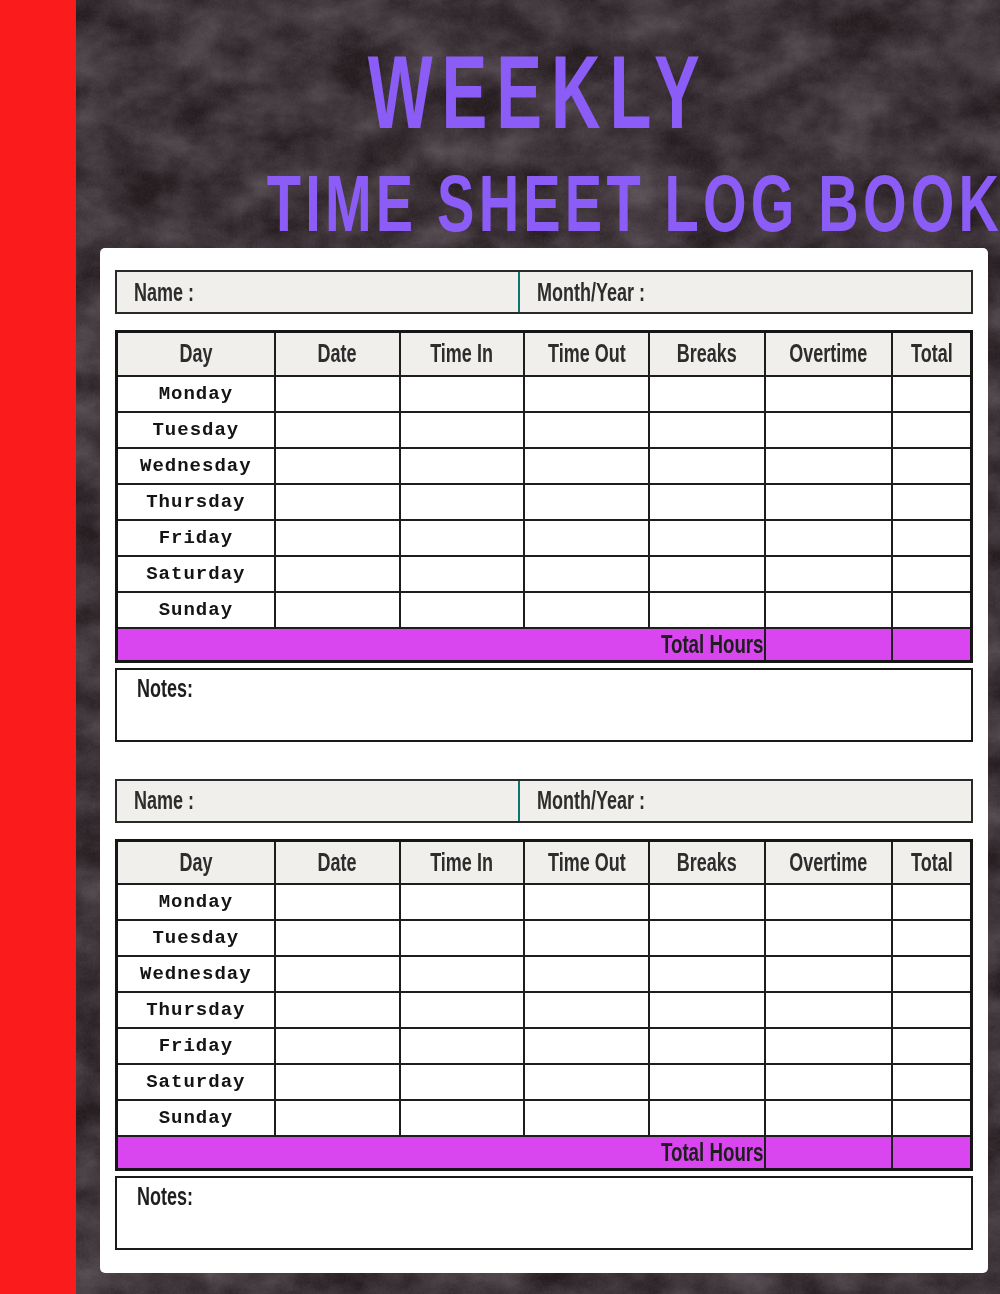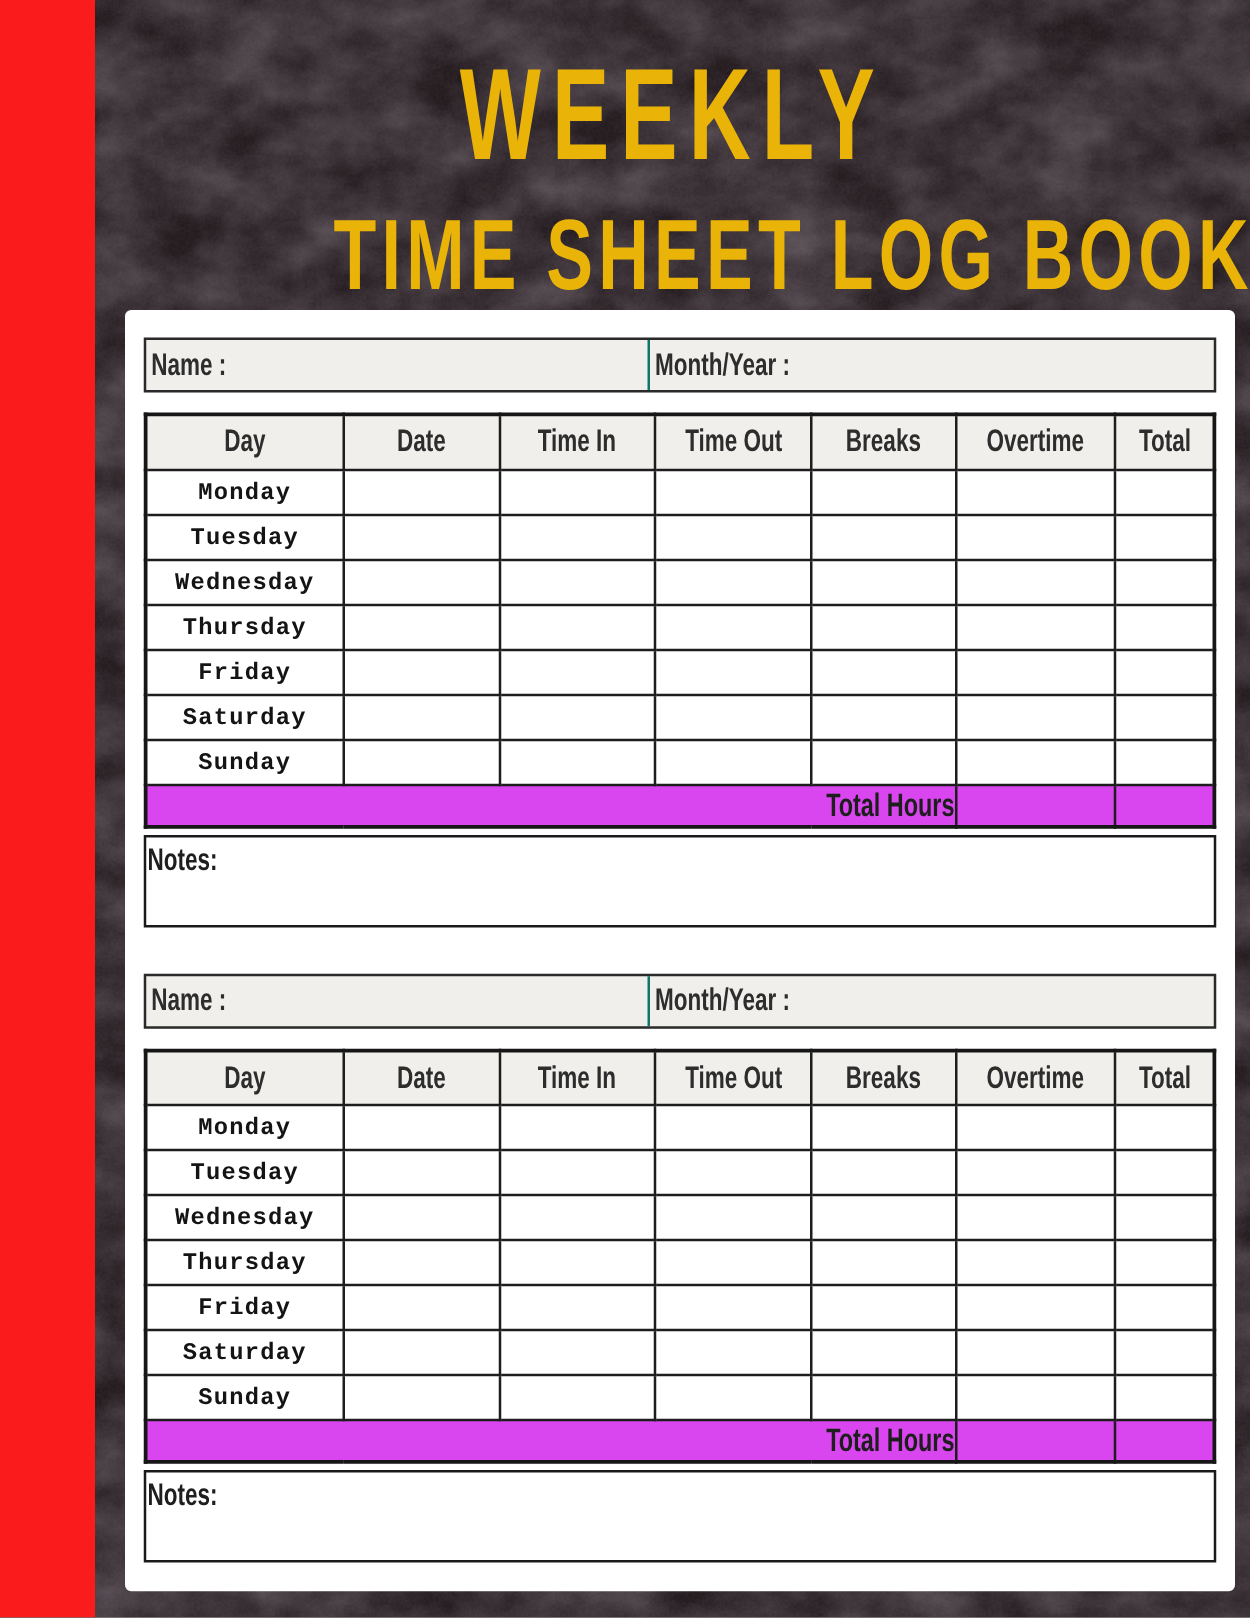--- a/index.html
+++ b/index.html
@@ -5,21 +5,21 @@
   html,body{margin:0;padding:0;}
   body{
     width:1000px;height:1294px;position:relative;overflow:hidden;
     background:#241b1f;
     font-family:"Liberation Sans",sans-serif;
   }
   
   .leather-wrap{position:absolute;inset:0;z-index:0;}
   .red-stripe{position:absolute;left:0;top:0;width:76px;height:1294px;background:#fa1b1c;z-index:2;}
   
-  .cover{position:absolute;left:76px;right:0;top:40px;text-align:center;color:#eab308;z-index:3;}
+  .cover{position:absolute;left:76px;right:0;top:40px;text-align:center;color:#8b5cf6;z-index:3;}
   .cover .t1, .cover .t2{white-space:nowrap;}
   .cover .t1 span{
     display:inline-block;font-weight:700;font-size:104px;line-height:1.0;
     letter-spacing:0.13em;transform:scaleX(0.66);transform-origin:center;
   }
   .cover .t2{margin-top:20px;padding-left:33px;}
   .cover .t2 span{
     display:inline-block;font-weight:700;font-size:80px;line-height:1.0;
     letter-spacing:6px;transform:scaleX(0.70);transform-origin:center;
   }
@@ -35,21 +35,21 @@
     display:inline-block;font-weight:700;color:#2d2d2d;
     transform:scaleX(0.72);transform-origin:left center;white-space:nowrap;
   }
   .cond.center{transform-origin:center center;}
   .cond.right{transform-origin:right center;}
   
   .name-row{
     display:flex;height:44px;box-sizing:border-box;
     border:2px solid #2a2a2a;background:#f0efec;
   }
-  .name-row .cell{display:flex;align-items:center;padding-left:4px;box-sizing:border-box;}
+  .name-row .cell{display:flex;align-items:center;padding-left:17px;box-sizing:border-box;}
   .name-row .cell.name{width:47%;}
   .name-row .cell.my{width:53%;border-left:2px solid #0f766e;}
   .name-row .clabel{font-size:25px;}
   
   table.grid{
     width:100%;margin-top:16px;border-collapse:collapse;table-layout:fixed;
     border:3px solid #161616;
   }
   table.grid th, table.grid td{border:2px solid #1d1d1d;padding:0;box-sizing:border-box;}
   table.grid th{height:44px;background:#f0efec;text-align:center;font-size:25px;color:#2d2d2d;}
@@ -58,21 +58,21 @@
     font-family:"Liberation Mono","DejaVu Sans Mono",monospace;
     font-weight:700;font-size:19px;letter-spacing:1px;color:#141414;margin-left:48px;
   }
   tr.day-row td{height:36px;background:#ffffff;}
   tr.total-row td{height:32px;background:#d946ef;}
   td.total-label-cell{text-align:right;padding-right:8px;}
   td.total-label-cell .cond{font-size:26px;color:#1e1e1e;}
   
   .notes{
     margin-top:5px;height:74px;border:2px solid #1a1a1a;box-sizing:border-box;
-    padding:4px 1px;background:#ffffff;
+    padding:4px 20px;background:#ffffff;
   }
   .notes .clabel{font-size:25px;color:#1e1e1e;}
 </style>
 </head>
 <body>
 
 <div class="leather-wrap">
   <svg width="1000" height="1294" xmlns="http://www.w3.org/2000/svg">
     <defs>
       <filter id="veins" x="0" y="0" width="100%" height="100%">

